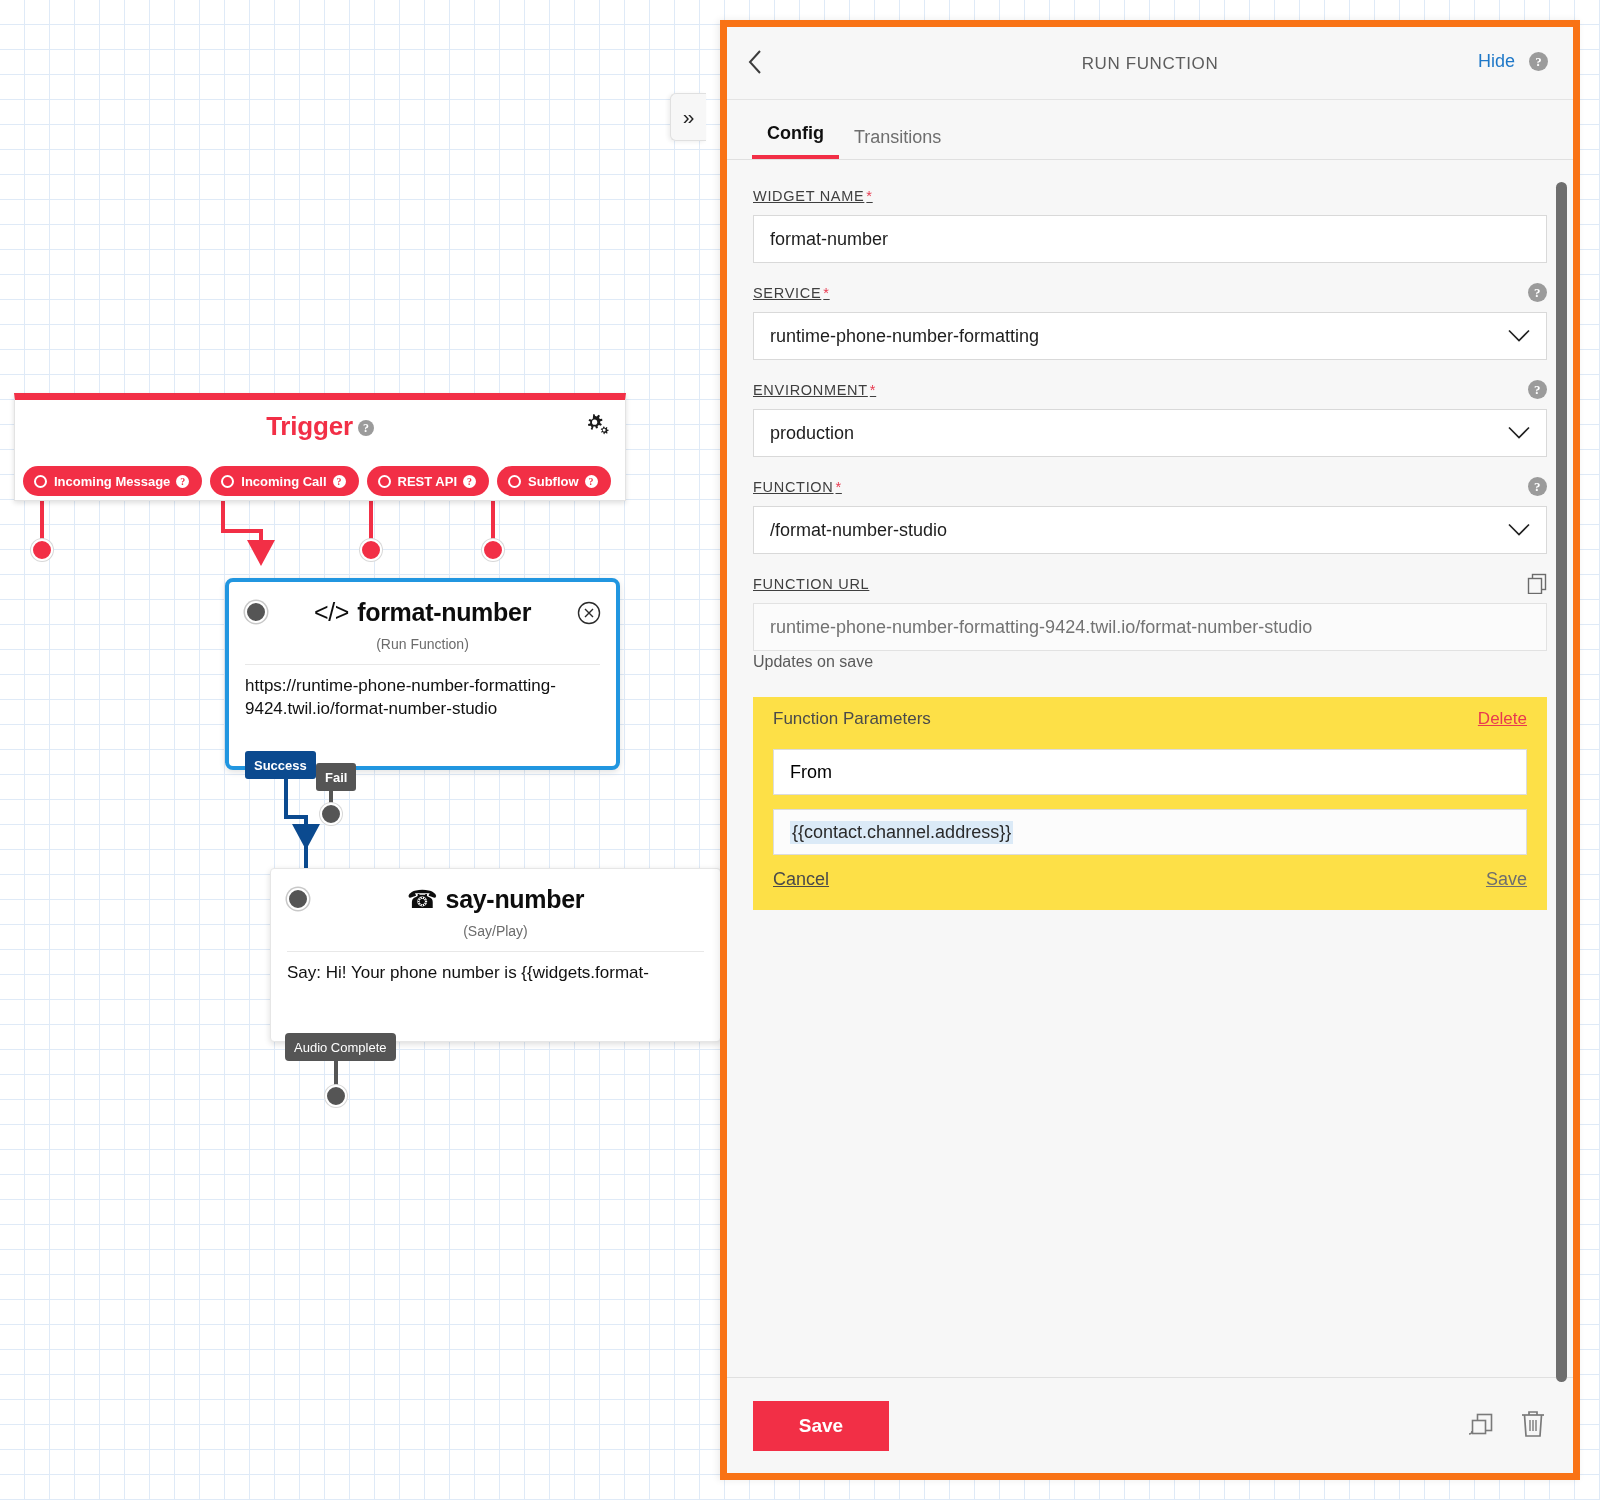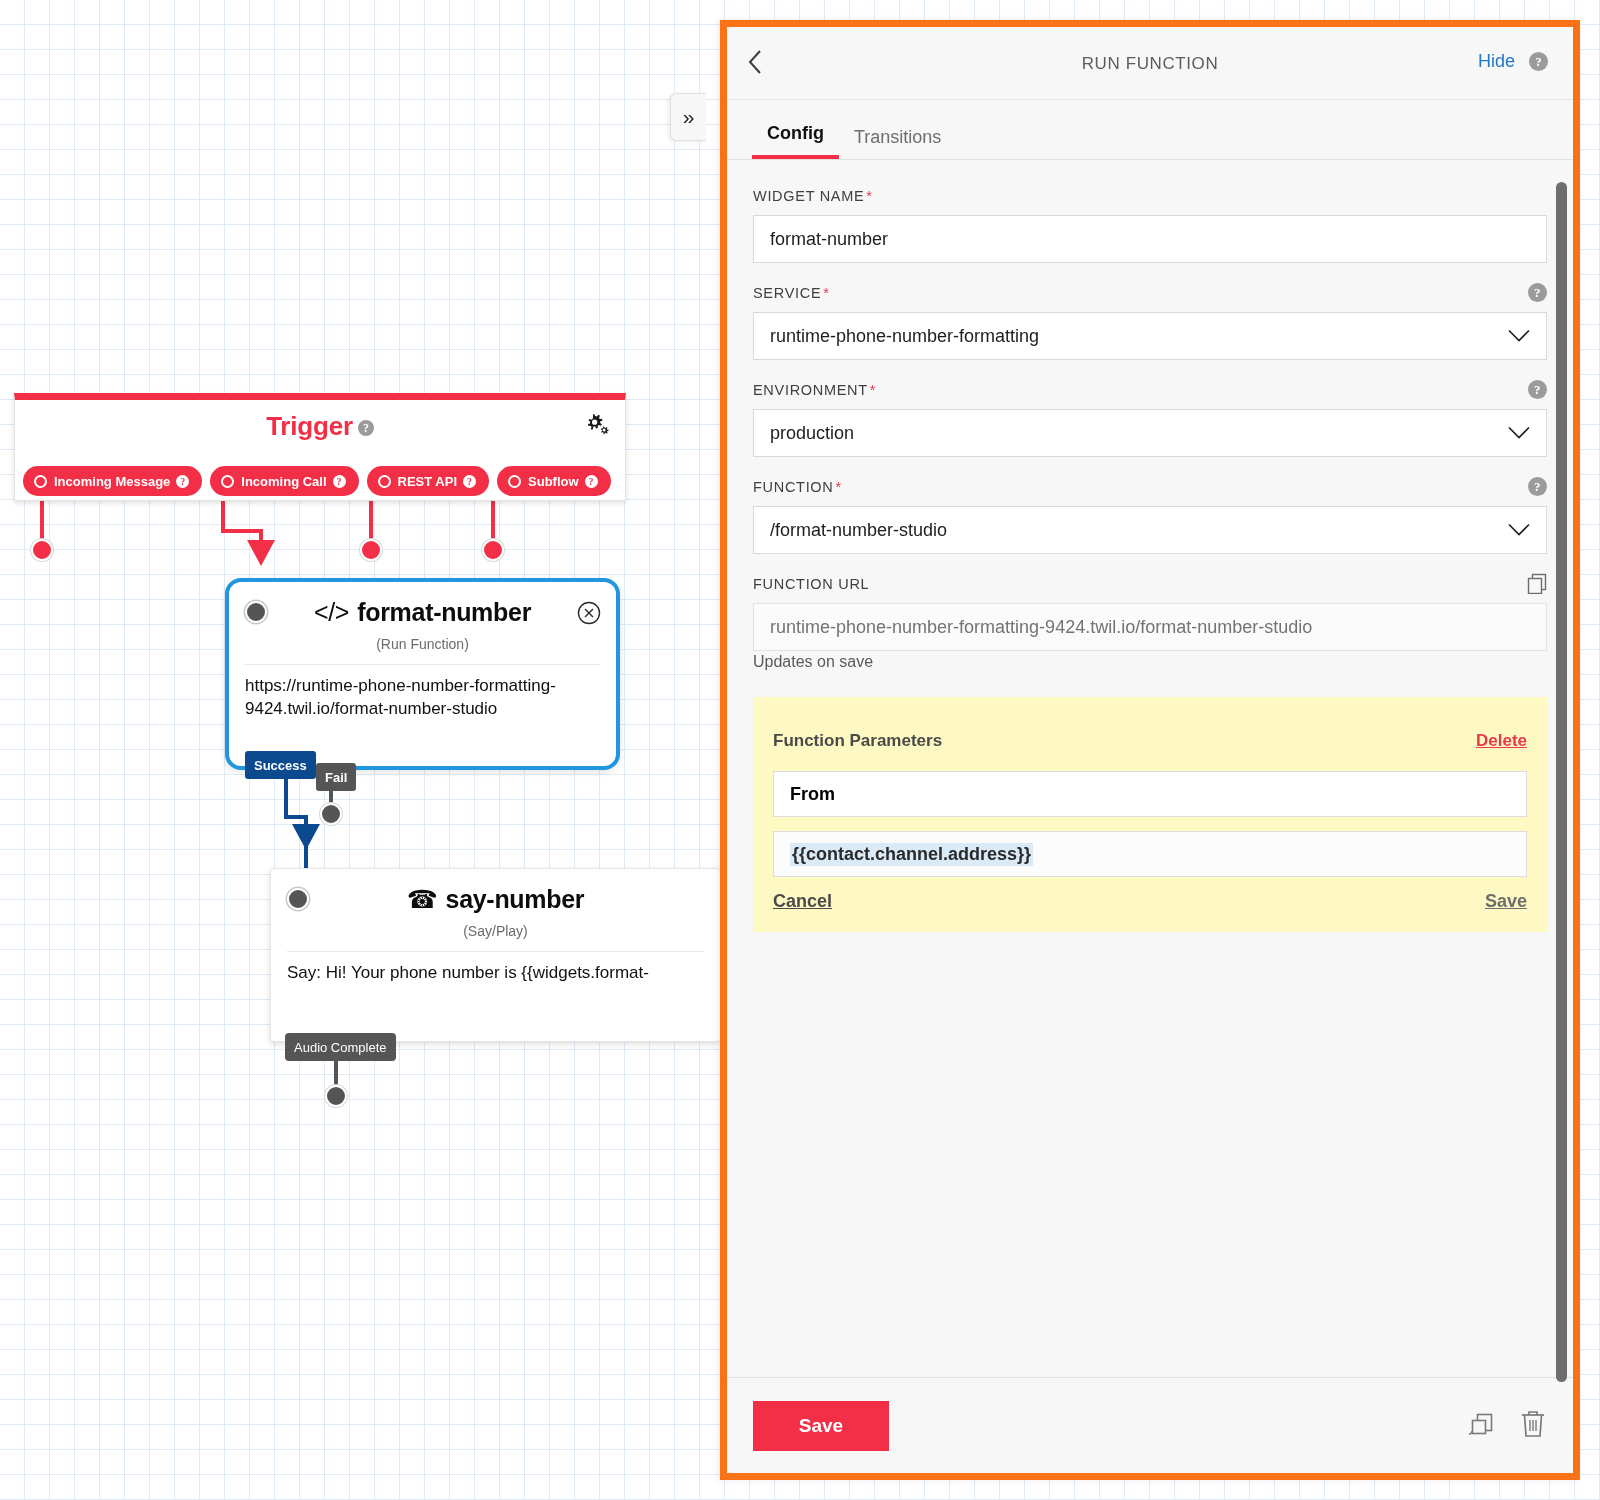--- a/index.html
+++ b/index.html
@@ -110,21 +110,21 @@
   }
   .enddot.gray { background: #555; }
 
   
   #node-format {
     position: absolute;
     left: 225px; top: 578px;
     width: 395px; height: 192px;
     background: #fff;
     border: 4px solid #2196e0;
-    border-radius: 16px;
+    border-radius: 8px;
     box-shadow: 0 2px 6px rgba(0,0,0,0.12);
   }
   .node-dot {
     position: absolute;
     left: 16px; top: 19px;
     width: 22px; height: 22px;
     border-radius: 50%;
     background: #555;
     border: 2px solid #fff;
     box-shadow: 0 0 0 1.5px #c8c8c8;
@@ -269,20 +269,21 @@
     padding: 26px 26px 0 26px;
     overflow: hidden;
     background: #f7f7f7;
   }
   .field-label {
     font-size: 14.5px;
     color: #3f3f3f;
     letter-spacing: 0.7px;
     margin-bottom: 11px;
     position: relative;
+    text-decoration: underline;
   }
   .req { color: #e8394f; margin-left: 2px; }
   .label-help {
     position: absolute;
     right: 0; top: -2px;
     width: 19px; height: 19px;
     border-radius: 50%;
     background: #9b9b9b;
     color: #fff;
     font-size: 13px;
@@ -314,24 +315,23 @@
     color: #737373;
     border-color: #e2e2e2;
     margin-bottom: 2px;
   }
   #url-note {
     font-size: 16px;
     color: #5a5a5a;
     margin-bottom: 26px;
   }
   #params-box {
-    background: #fef9c3;
-    padding: 34px 20px 20px;
+    background: #fde047;
+    padding: 12px 20px 20px;
     margin-top: 6px;
-    font-weight: bold;
   }
   #params-head {
     display: flex;
     justify-content: space-between;
     align-items: center;
     margin-bottom: 20px;
   }
   #params-title { font-size: 17px; color: #4a4a4a; }
   #params-delete {
     font-size: 17px;

